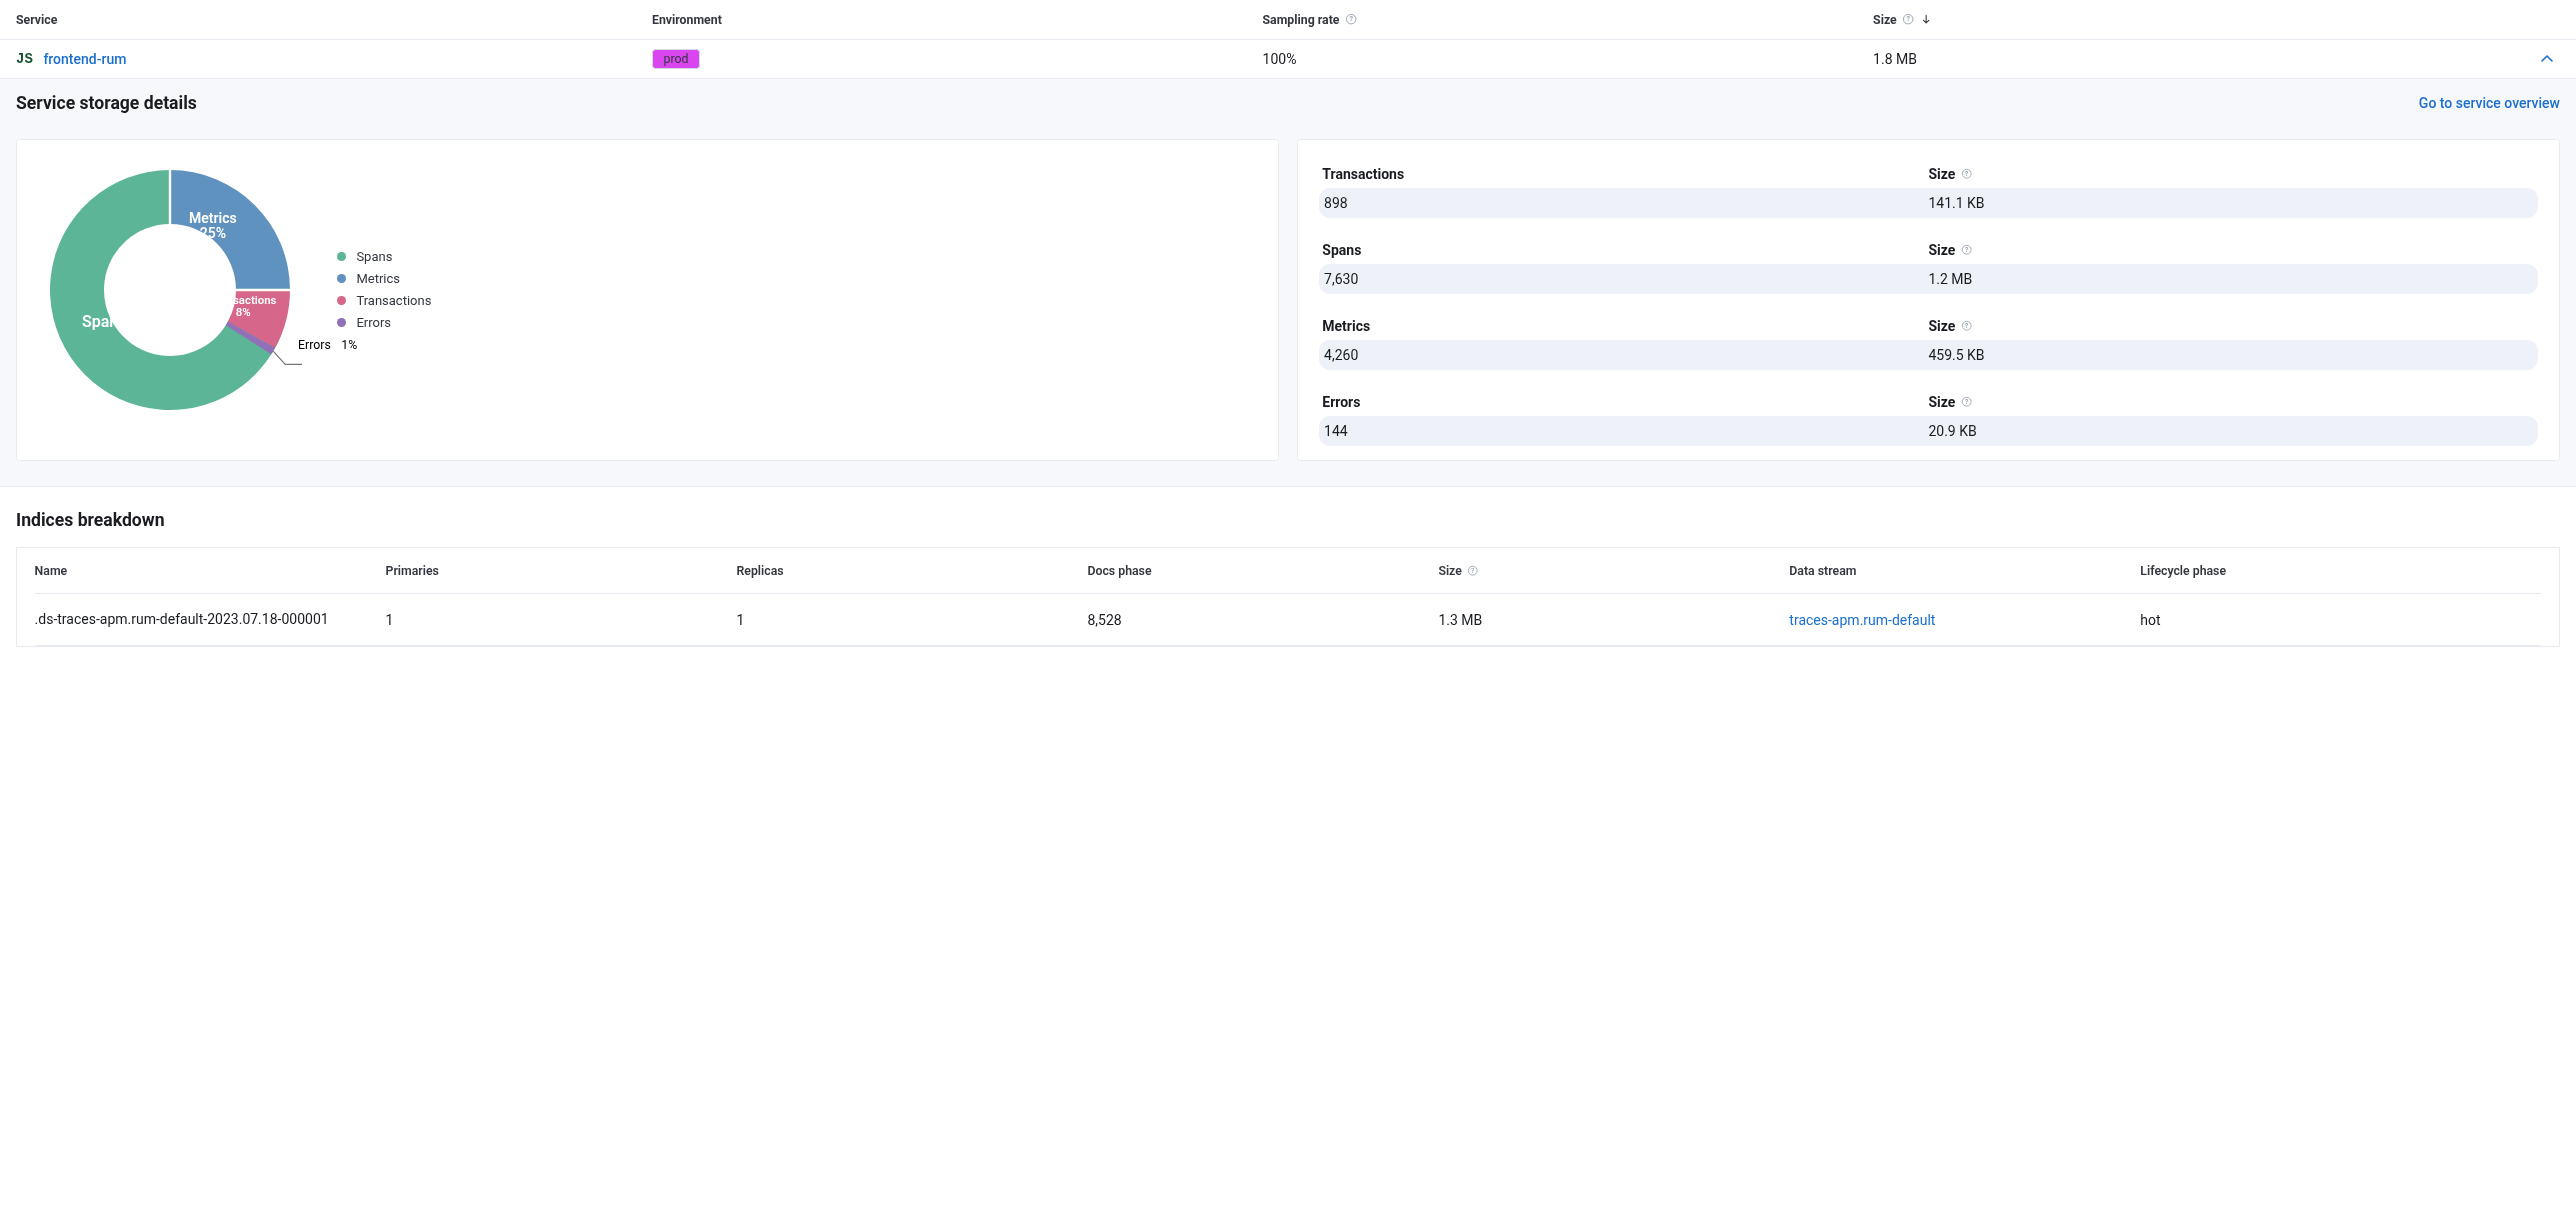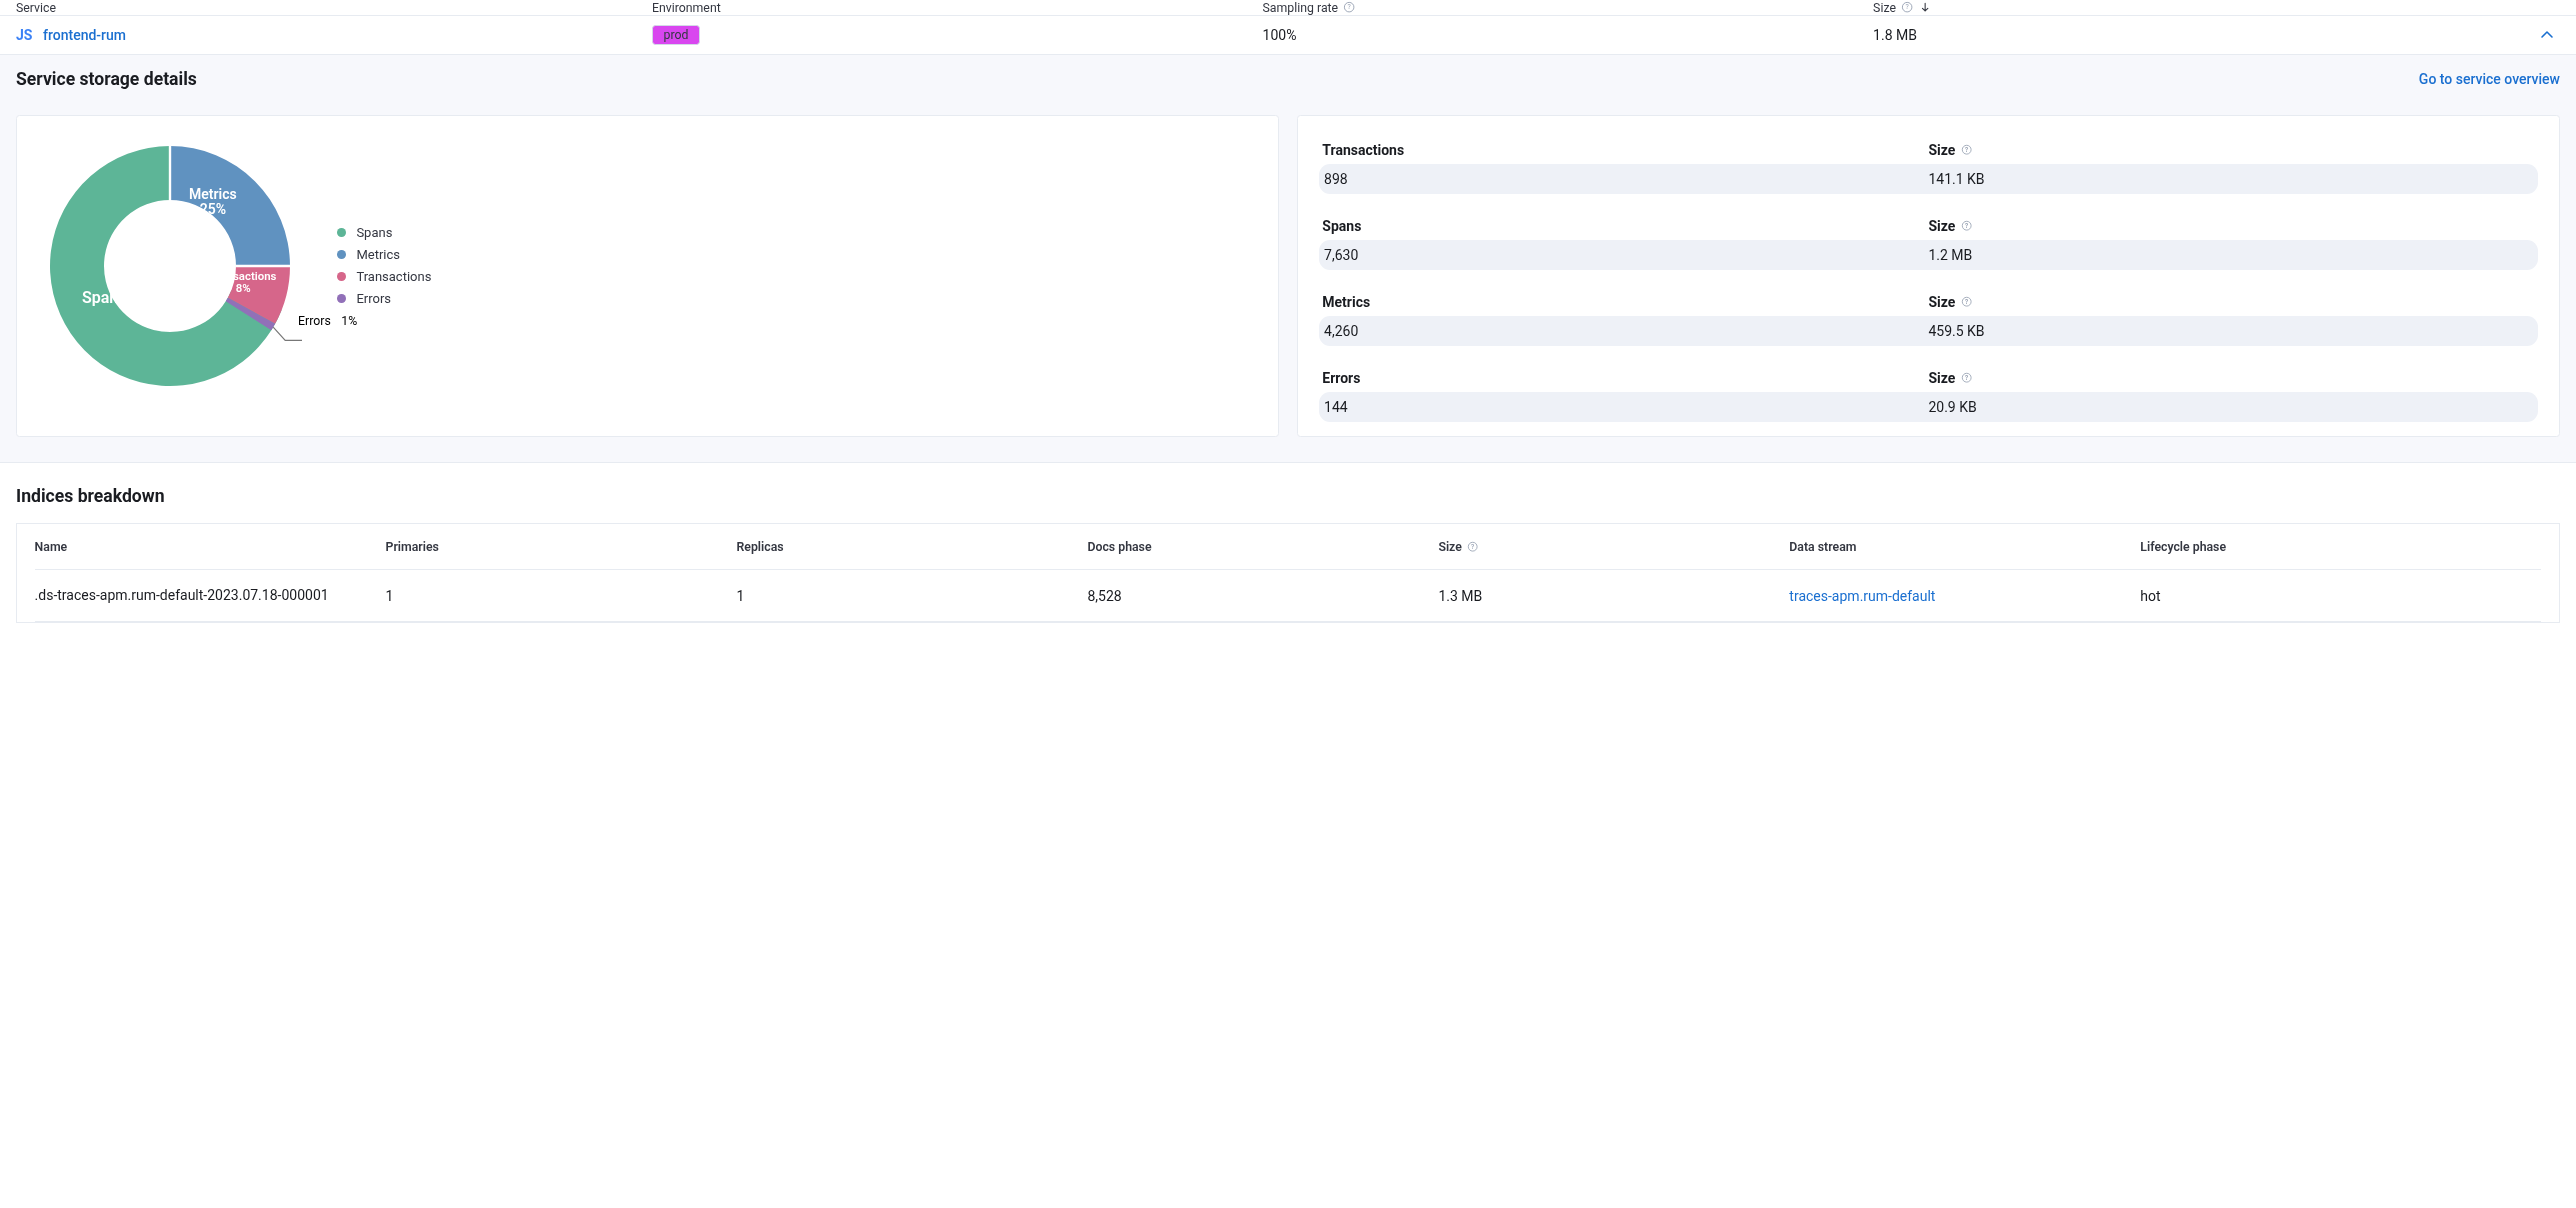--- a/index.html
+++ b/index.html
@@ -25,34 +25,34 @@
   }
   
   .list-table{width:100%;}
   .list-header,.list-row{
     display:grid;
     grid-template-columns: 25% 24% 24% 24% 3%;
     align-items:center;
     padding:0 16px;
   }
   .list-header{
-    height:16px;
+    height:40px;
     border-bottom:0.9px solid var(--border-light);
-    font-weight:400;
+    font-weight:700;
     font-size:12.3px;
     color:var(--muted);
   }
   .list-row{
     height:39px;
     border-bottom:0.9px solid var(--border-light);
     font-size:14px;
   }
   .th{display:flex;align-items:center;gap:5.3px;}
   .svc{display:flex;align-items:center;gap:10.6px;}
-  .svc .lang{font-weight:700;font-size:14px;color:#3b82f6;}
+  .svc .lang{font-weight:700;font-size:14px;color:#14532d;font-family:Liberation Mono, monospace;}
   .svc .name{color:var(--link);font-weight:500;}
   .badge{
     display:inline-flex;align-items:center;justify-content:center;
     border:0.9px solid var(--border);border-radius:3.5px;
     padding:1.8px 10.6px;font-size:12.3px;color:var(--muted);background:#d946ef;
   }
   .chev-cell{display:flex;justify-content:flex-end;padding-right:5.3px;}
   .help-icon{display:inline-flex;width:12.3px;height:12.3px;}
   .arrow-icon{display:inline-flex;width:12.3px;height:12.3px;}
   .chevup{width:16px;height:16px;color:var(--link);}

